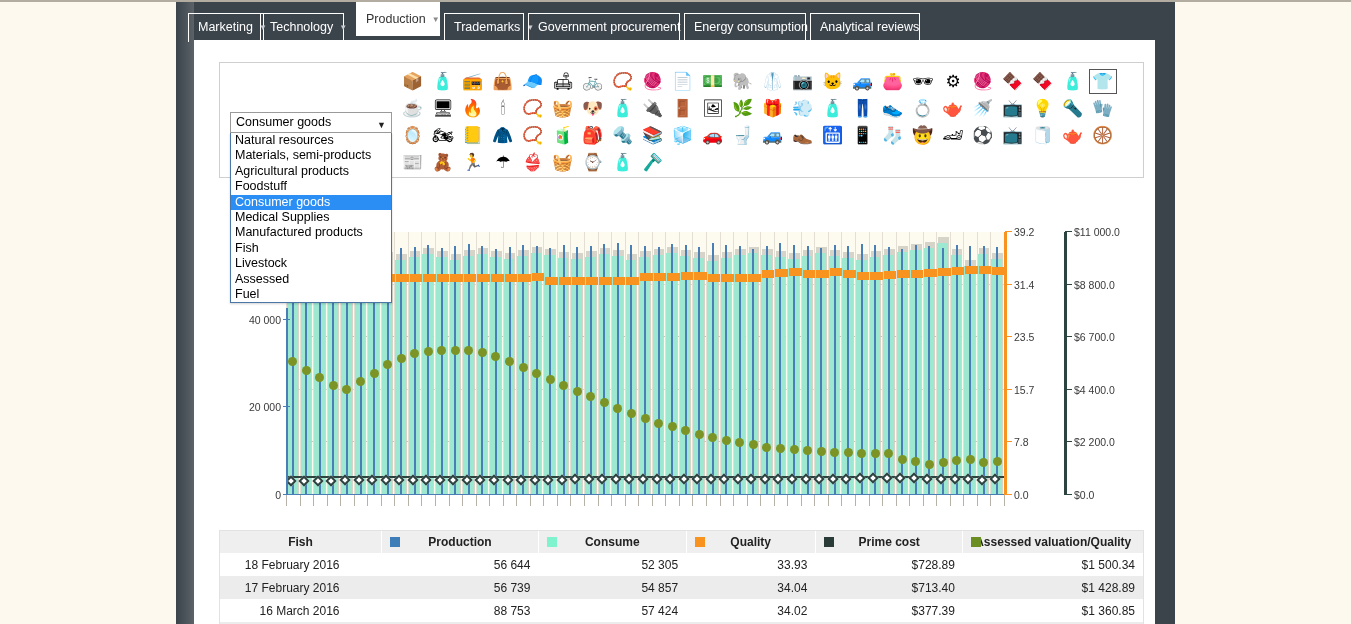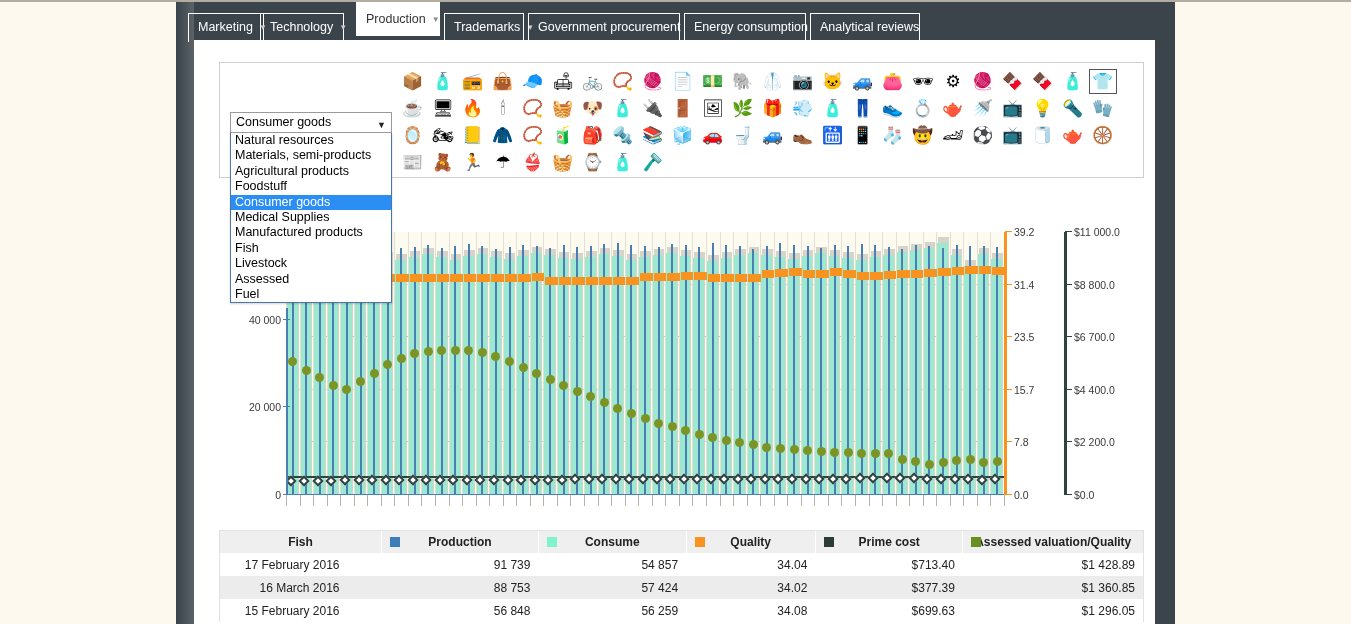--- a/index.html
+++ b/index.html
@@ -777,22 +777,30 @@
             <th style="width: 17.5%;"><span>Fish</span></th>
             <th style="width: 17%;"><span class="sw" style="background: rgb(61, 126, 184);"></span><span>Production</span></th>
             <th style="width: 16%;"><span class="sw" style="background: rgb(127, 242, 206);"></span><span>Consume</span></th>
             <th style="width: 14%;"><span class="sw" style="background: rgb(247, 147, 30);"></span><span>Quality</span></th>
             <th style="width: 16%;"><span class="sw" style="background: rgb(43, 59, 56);"></span><span>Prime cost</span></th>
             <th style="width: 19.5%;"><span class="sw" style="background: rgb(107, 142, 35);"></span><span>Assessed valuation/Quality</span></th>
           </tr>
       </thead>
       <tbody id="tbody">
           <tr>
+            <td>18 February 2016</td>
+            <td class="num">56 644</td>
+            <td class="num">52 305</td>
+            <td class="num">33.93</td>
+            <td class="num">$728.89</td>
+            <td class="num">$1 500.34</td>
+          </tr>
+          <tr>
             <td>17 February 2016</td>
-            <td class="num">91 739</td>
+            <td class="num">56 739</td>
             <td class="num">54 857</td>
             <td class="num">34.04</td>
             <td class="num">$713.40</td>
             <td class="num">$1 428.89</td>
           </tr>
           <tr>
             <td>16 March 2016</td>
             <td class="num">88 753</td>
             <td class="num">57 424</td>
             <td class="num">34.02</td>

